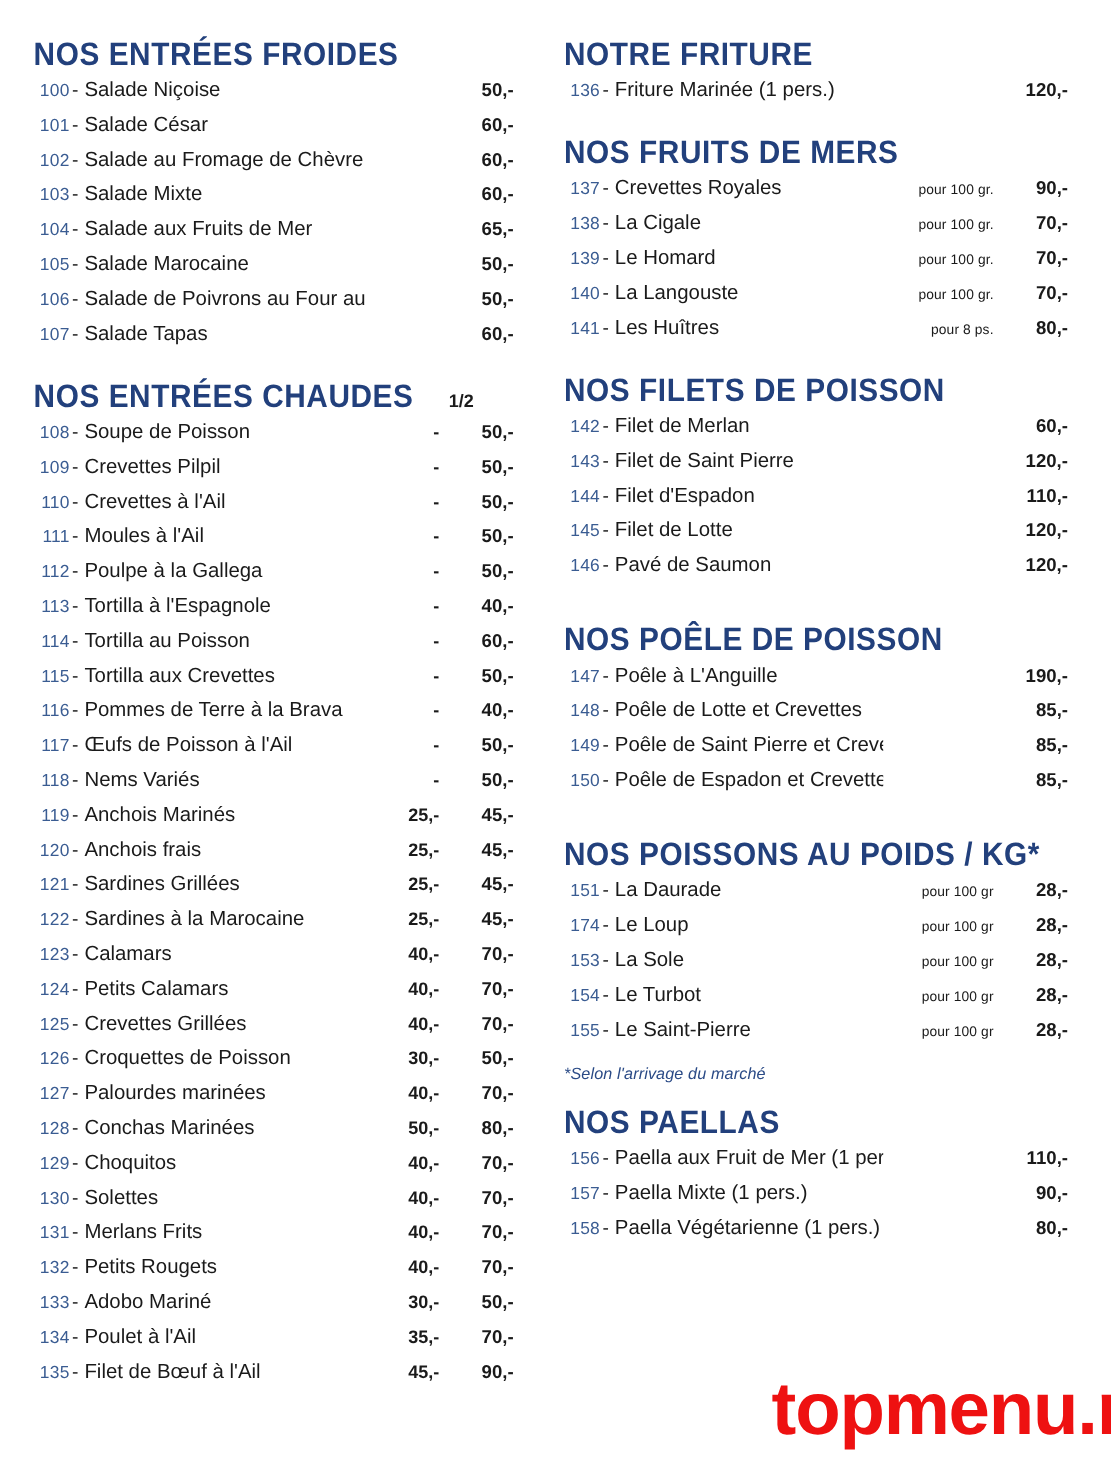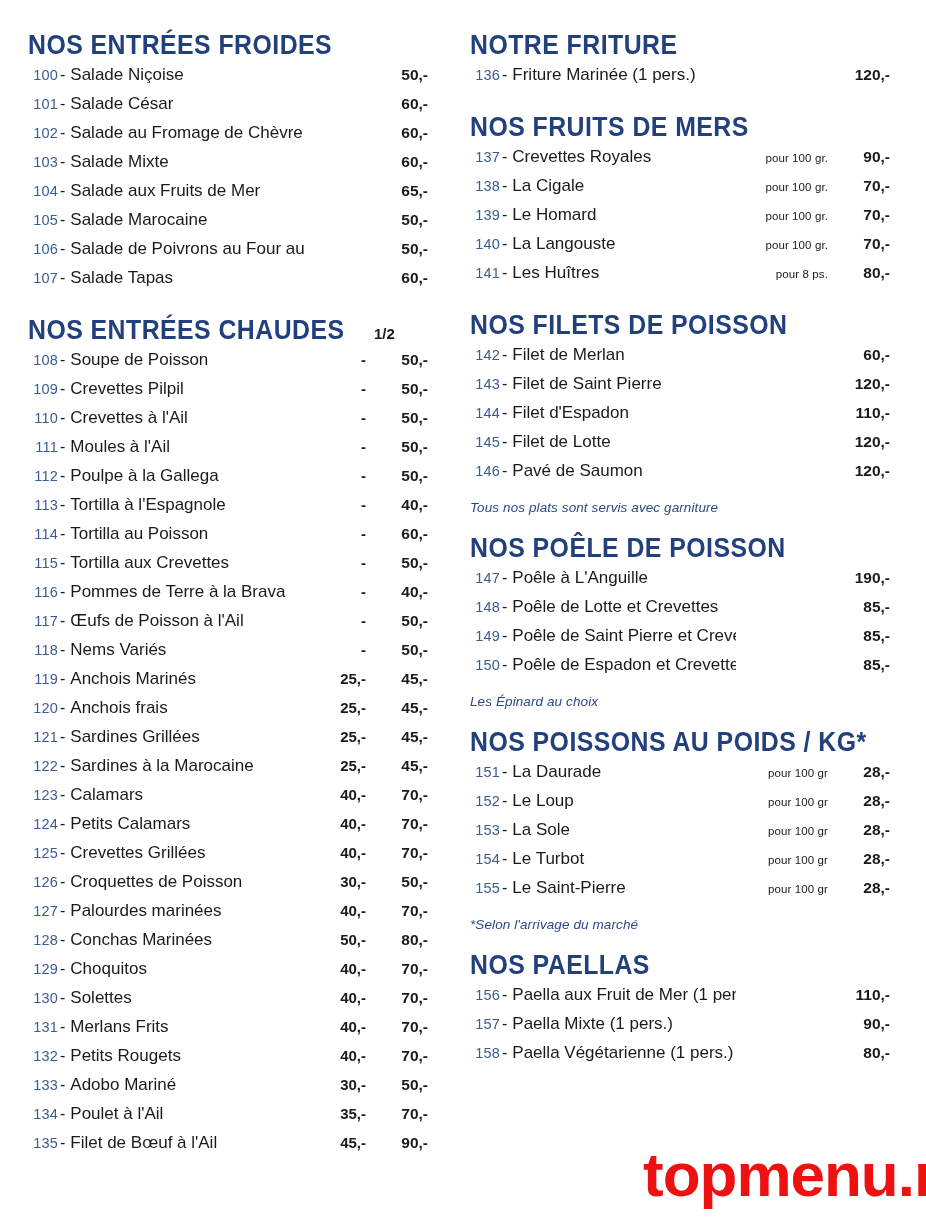--- a/index.html
+++ b/index.html
@@ -496,21 +496,20 @@
           </div>
           <div class="row">
             <span class="num">146</span>
             <span class="dash">-</span>
             <span class="name">Pavé de Saumon</span>
             <span class="unit"></span>
             <span class="price">120,-</span>
           </div>
         </div>
         <div class="gap-sm"></div>
-        <div class="note">Tous nos plats sont servis avec garniture</div>
       </div>
       <div class="section">
         <div class="gap-head"></div>
         <div class="section-head">
           <span class="head-text">NOS POÊLE DE POISSON</span>
         </div>
         <div class="rows">
           <div class="row">
             <span class="num">147</span>
             <span class="dash">-</span>
@@ -534,37 +533,36 @@
           </div>
           <div class="row">
             <span class="num">150</span>
             <span class="dash">-</span>
             <span class="name">Poêle de Espadon et Crevettes</span>
             <span class="unit"></span>
             <span class="price">85,-</span>
           </div>
         </div>
         <div class="gap-sm"></div>
-        <div class="note">Les Épinard au choix</div>
       </div>
       <div class="section">
         <div class="gap-head"></div>
         <div class="section-head">
           <span class="head-text">NOS POISSONS AU POIDS / KG*</span>
         </div>
         <div class="rows">
           <div class="row">
             <span class="num">151</span>
             <span class="dash">-</span>
             <span class="name">La Daurade</span>
             <span class="unit">pour 100 gr</span>
             <span class="price">28,-</span>
           </div>
           <div class="row">
-            <span class="num">152</span>
+            <span class="num">174</span>
             <span class="dash">-</span>
             <span class="name">Le Loup</span>
             <span class="unit">pour 100 gr</span>
             <span class="price">28,-</span>
           </div>
           <div class="row">
             <span class="num">153</span>
             <span class="dash">-</span>
             <span class="name">La Sole</span>
             <span class="unit">pour 100 gr</span>

